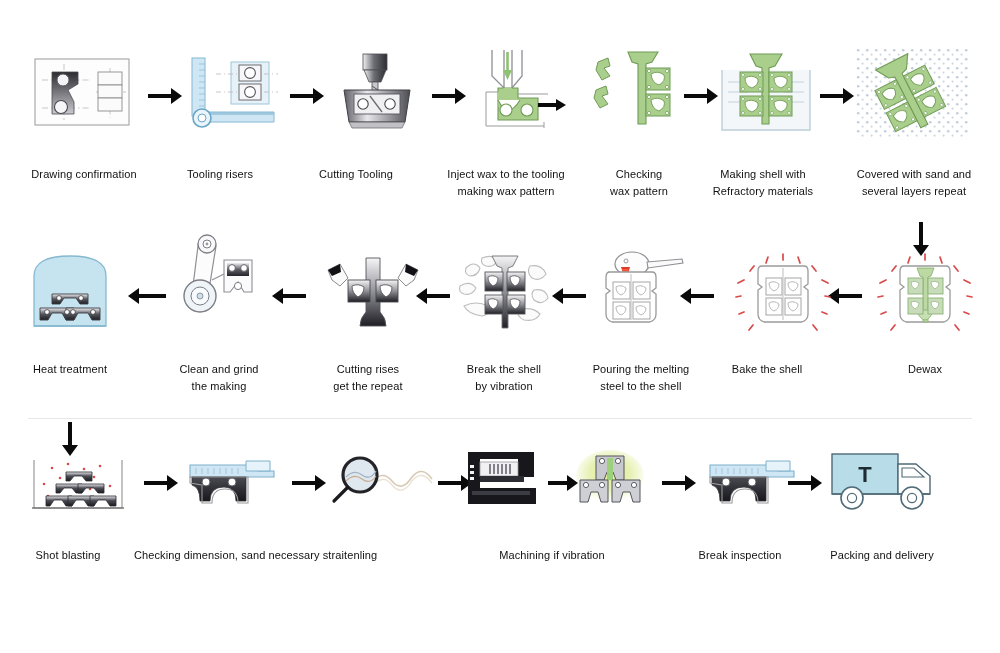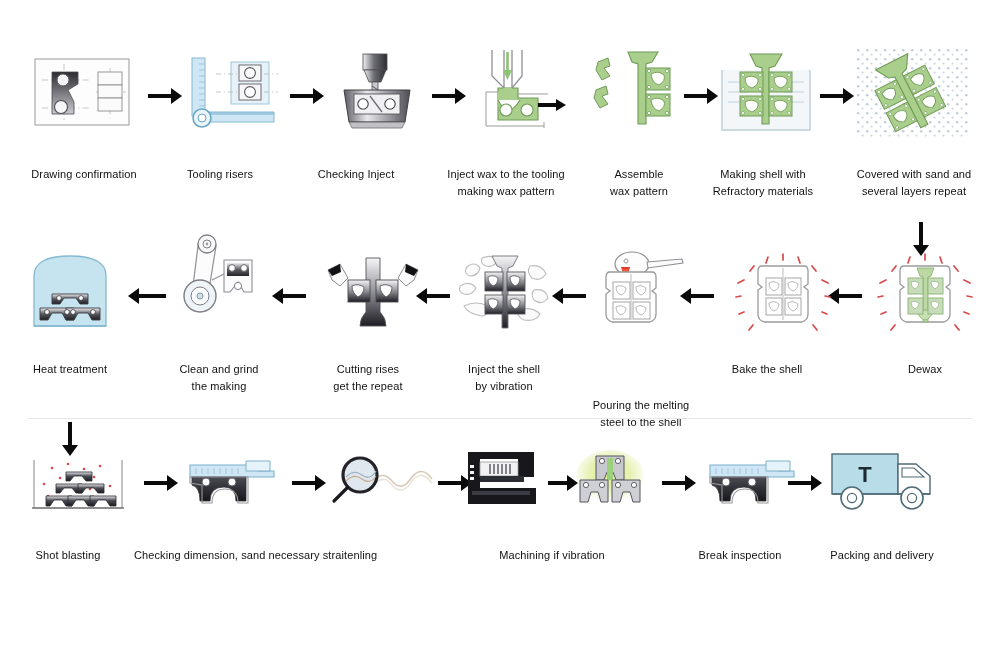--- a/index.html
+++ b/index.html
@@ -127,21 +127,21 @@
       <rect x="38" y="30" width="6" height="24" fill="#c8c8ce" stroke="#4b4b51" stroke-width=".8"></rect>
       <path d="M38 34 L44 38 M38 40 L44 44 M38 46 L44 50" stroke="#55555b" stroke-width="1"></path>
       <path d="M10 38 L76 38 L71 70 L15 70 Z" fill="url(#g-bed)" stroke="#3e3e45" stroke-width="1"></path>
       <rect x="20" y="42" width="46" height="20" fill="#f0f0f3" stroke="#55555b" stroke-width=".9"></rect>
       <circle cx="29" cy="52" r="5.2" fill="#fff" stroke="#44444a" stroke-width="1.1"></circle>
       <circle cx="56" cy="52" r="5.2" fill="#fff" stroke="#44444a" stroke-width="1.1"></circle>
       <path d="M36 44 L48 60" stroke="#6a6a70" stroke-width="1.3"></path>
       <path d="M15 70 L71 70 L68 76 L18 76 Z" fill="#b6b6bc" stroke="#55555b" stroke-width=".8" opacity=".85"></path>
     </svg>
   </div>
-  <div class="lbl c" style="left:356px;top:166px;width:180px;">Checking Inject</div>
+  <div class="lbl c" style="left:356px;top:166px;width:180px;">Cutting Tooling</div>
 </div>
 
 <div class="arrow arr-r" style="left:432px;top:88px;width:34px;height:16px;">
   <span class="shaft" style="width:24px;"></span>
     <span class="head" style="left:23px;"></span>
 </div>
 
 <div class="stage">
   <div class="art" style="left:478px;top:48px;">
     <svg width="88" height="86" viewBox="0 0 88 86">
@@ -193,21 +193,21 @@
           <circle cx="73" cy="21" r="1.6"></circle>
         <circle cx="55" cy="37" r="1.6"></circle>
           <circle cx="73" cy="37" r="1.6"></circle>
         <circle cx="55" cy="47" r="1.6"></circle>
           <circle cx="73" cy="47" r="1.6"></circle>
         <circle cx="55" cy="63" r="1.6"></circle>
           <circle cx="73" cy="63" r="1.6"></circle>
       </g>
     </svg>
   </div>
-  <div class="lbl c" style="left:639px;top:166px;width:130px;">Assemble
+  <div class="lbl c" style="left:639px;top:166px;width:130px;">Checking
 wax pattern</div>
 </div>
 
 <div class="arrow arr-r" style="left:684px;top:88px;width:34px;height:16px;">
   <span class="shaft" style="width:24px;"></span>
     <span class="head" style="left:23px;"></span>
 </div>
 
 <div class="stage">
   <div class="art" style="left:714px;top:52px;">
@@ -419,21 +419,21 @@
       </g>
       <g fill="none" stroke="#b0b0b0" stroke-width=".9">
         <path d="M28 39 Q33 36 38 40 Q38 45 33 47 Q28 45 28 39 Z"></path>
         <path d="M48 39 Q53 36 58 40 Q58 45 53 47 Q48 45 48 39 Z"></path>
         <path d="M28 59 Q33 56 38 60 Q38 65 33 67 Q28 65 28 59 Z"></path>
         <path d="M48 59 Q53 56 58 60 Q58 65 53 67 Q48 65 48 59 Z"></path>
       </g>
       <line x1="43" y1="26" x2="43" y2="72" stroke="#bdbdbd" stroke-width="1"></line>
     </svg>
   </div>
-  <div class="lbl c" style="left:641px;top:361px;width:190px;margin-top:36px;">Pouring the melting
+  <div class="lbl c" style="left:641px;top:361px;width:190px;">Pouring the melting
 steel to the shell</div>
 </div>
 
 <div class="arrow arr-l" style="left:552px;top:288px;width:34px;height:16px;">
   <span class="shaft" style="width:24px;"></span>
     <span class="head"></span>
 </div>
 
 <div class="stage">
   <div class="art" style="left:458px;top:250px;">
@@ -462,21 +462,21 @@
           <rect x="49" y="45" width="18" height="19"></rect>
       </g>
       <g fill="#ffffff" stroke="#55555b" stroke-width=".8">
         <path d="M30 27 Q35 24 40 28 Q40 34 35 36 Q30 33 30 27 Z"></path>
         <path d="M52 27 Q57 24 62 28 Q62 34 57 36 Q52 33 52 27 Z"></path>
         <path d="M30 50 Q35 47 40 51 Q40 57 35 59 Q30 56 30 50 Z"></path>
         <path d="M52 50 Q57 47 62 51 Q62 57 57 59 Q52 56 52 50 Z"></path>
       </g>
     </svg>
   </div>
-  <div class="lbl c" style="left:504px;top:361px;width:170px;">Inject the shell
+  <div class="lbl c" style="left:504px;top:361px;width:170px;">Break the shell
 by vibration</div>
 </div>
 
 <div class="arrow arr-l" style="left:416px;top:288px;width:34px;height:16px;">
   <span class="shaft" style="width:24px;"></span>
     <span class="head"></span>
 </div>
 
 <div class="stage">
   <div class="art" style="left:326px;top:256px;">

